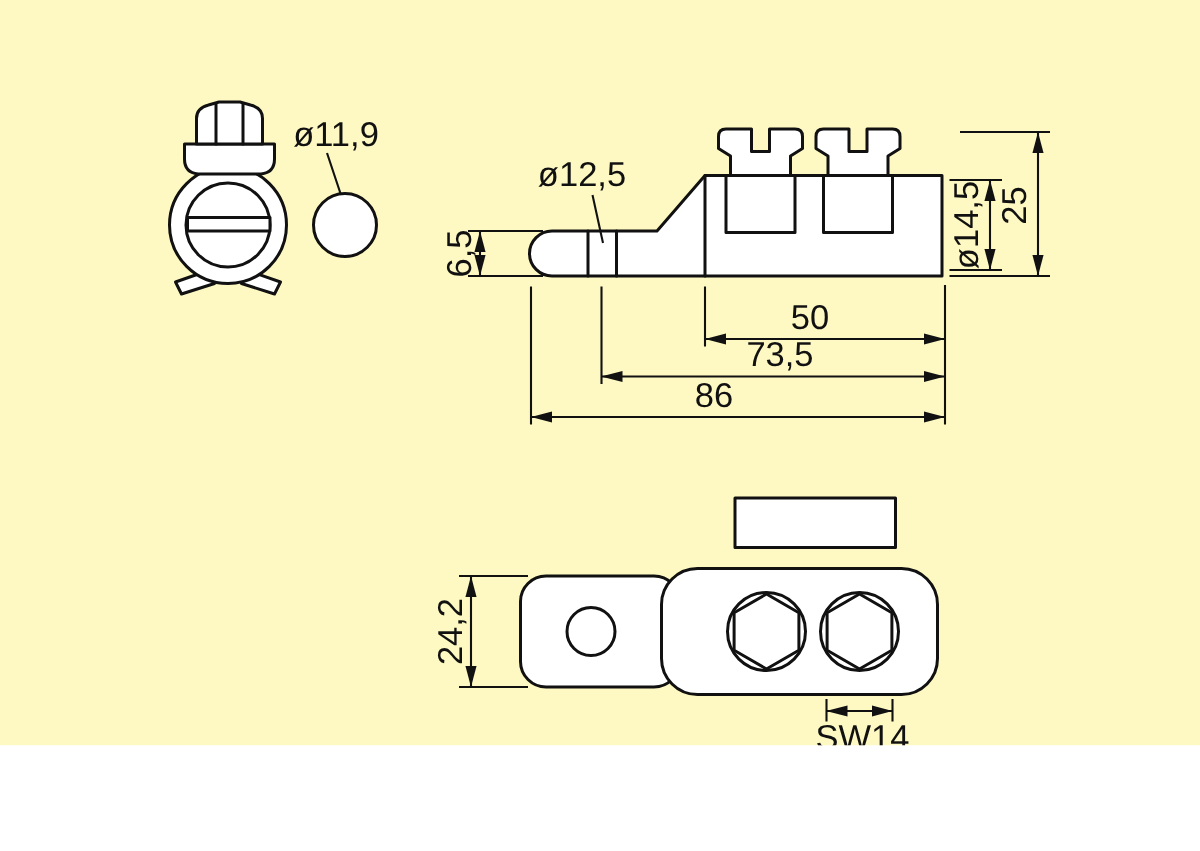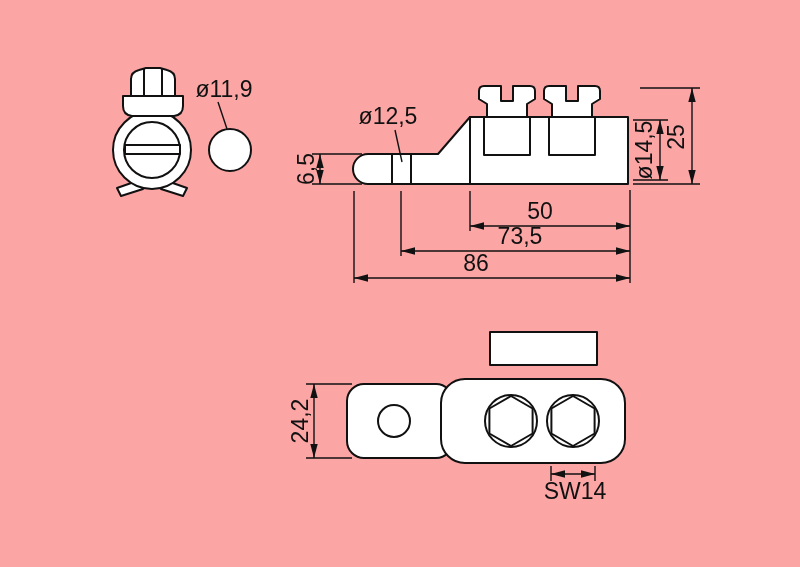--- a/index.html
+++ b/index.html
@@ -4,22 +4,22 @@
 <style>
   html, body {
     margin: 0;
     padding: 0;
     background: #ffffff;
     font-family: "Liberation Sans", sans-serif;
   }
   .page {
     position: relative;
     width: 800px;
-    height: 567px;
-    background: #fca5a5;
+    height: 497px;
+    background: #fef9c3;
     overflow: hidden;
   }
   svg { display: block; }
   svg text {
     font-family: "Liberation Sans", sans-serif;
     font-size: 23px;
     fill: #111111;
   }
   .part { stroke: #111111; stroke-width: 2; fill: none; stroke-linejoin: round; stroke-linecap: round; }
   .part-fill { fill: #ffffff; }

